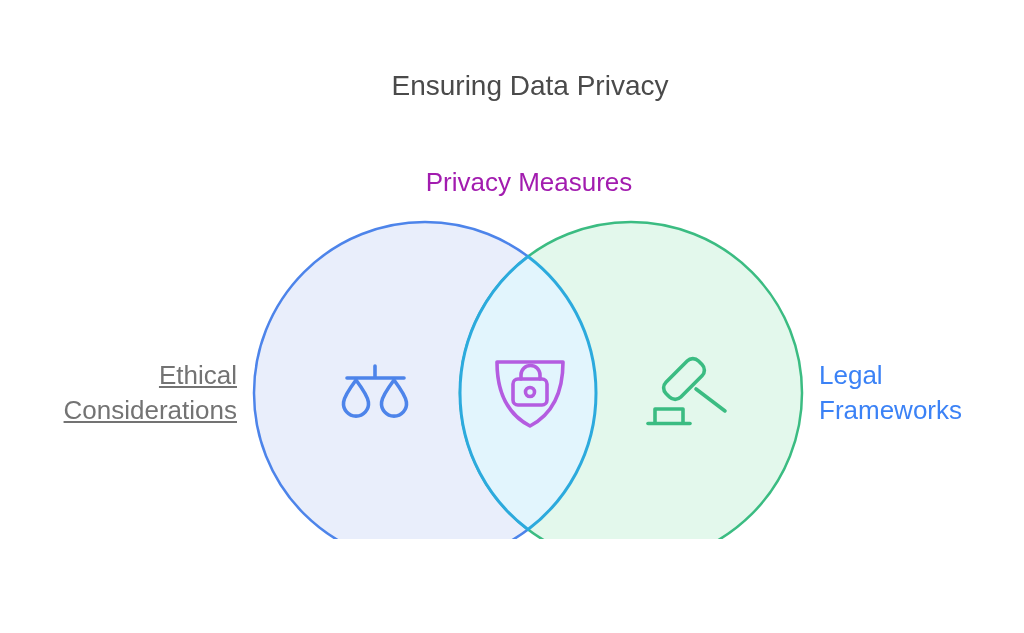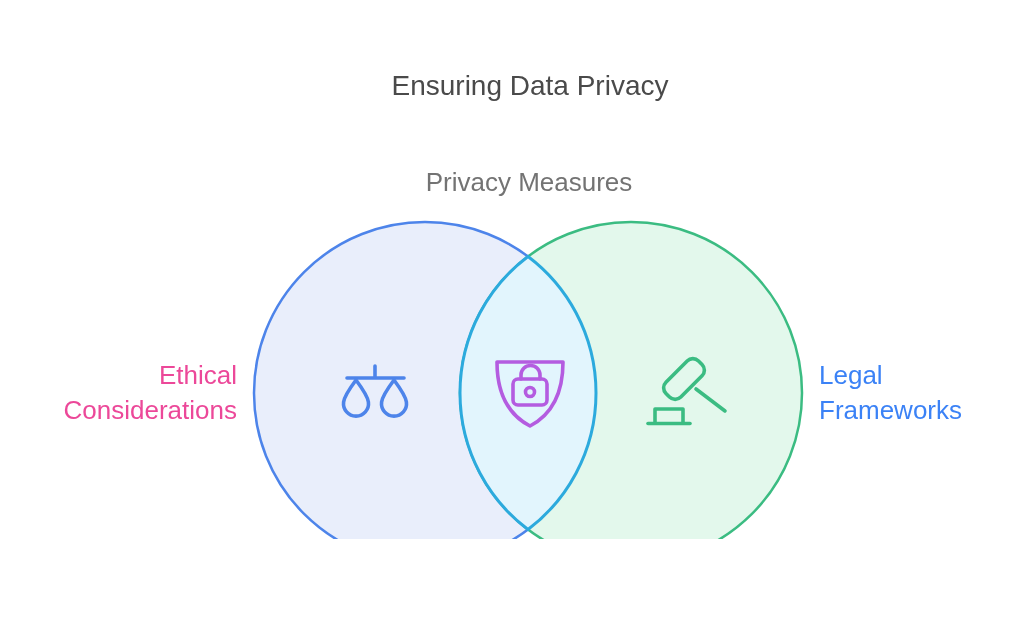--- a/index.html
+++ b/index.html
@@ -27,33 +27,34 @@
     line-height: 32px;
   }
   .subtitle {
     position: absolute;
     left: 329px;
     top: 167px;
     width: 400px;
     text-align: center;
     font-size: 26px;
     font-weight: 500;
-    color: #737373;
+    color: #a21caf;
     line-height: 30px;
   }
   .label-left {
     position: absolute;
     left: 16px;
     top: 358px;
     width: 221px;
     text-align: right;
     font-size: 26px;
     font-weight: 500;
-    color: #ec4899;
+    color: #737373;
     line-height: 35px;
+    text-decoration: underline;
   }
   .label-right {
     position: absolute;
     left: 819px;
     top: 358px;
     width: 185px;
     text-align: left;
     font-size: 26px;
     font-weight: 500;
     color: #3b82f6;

